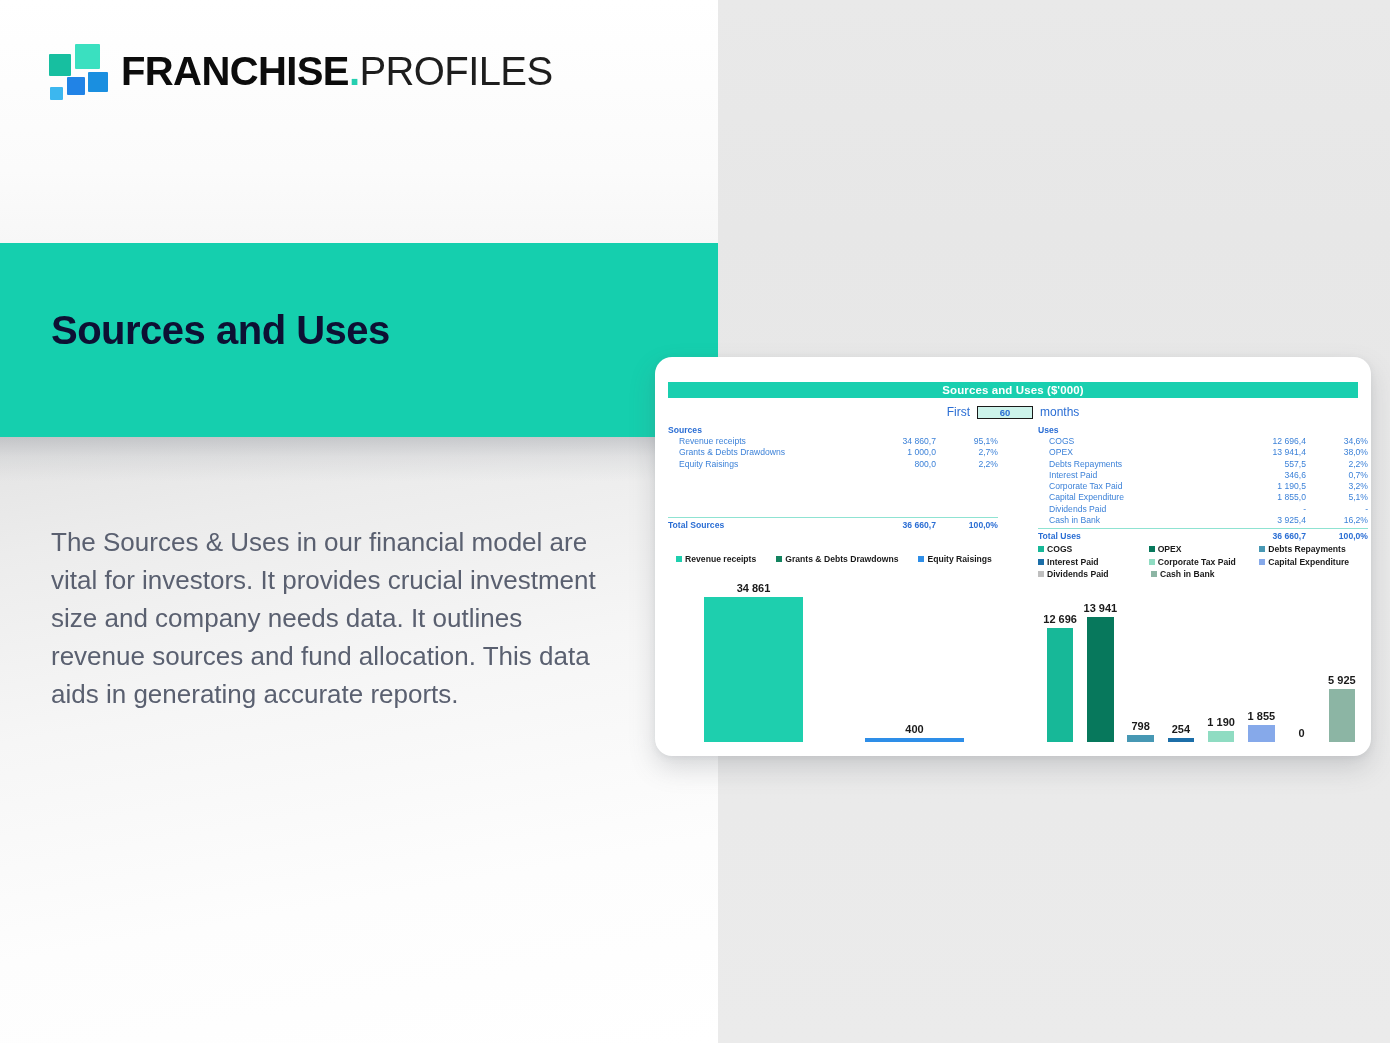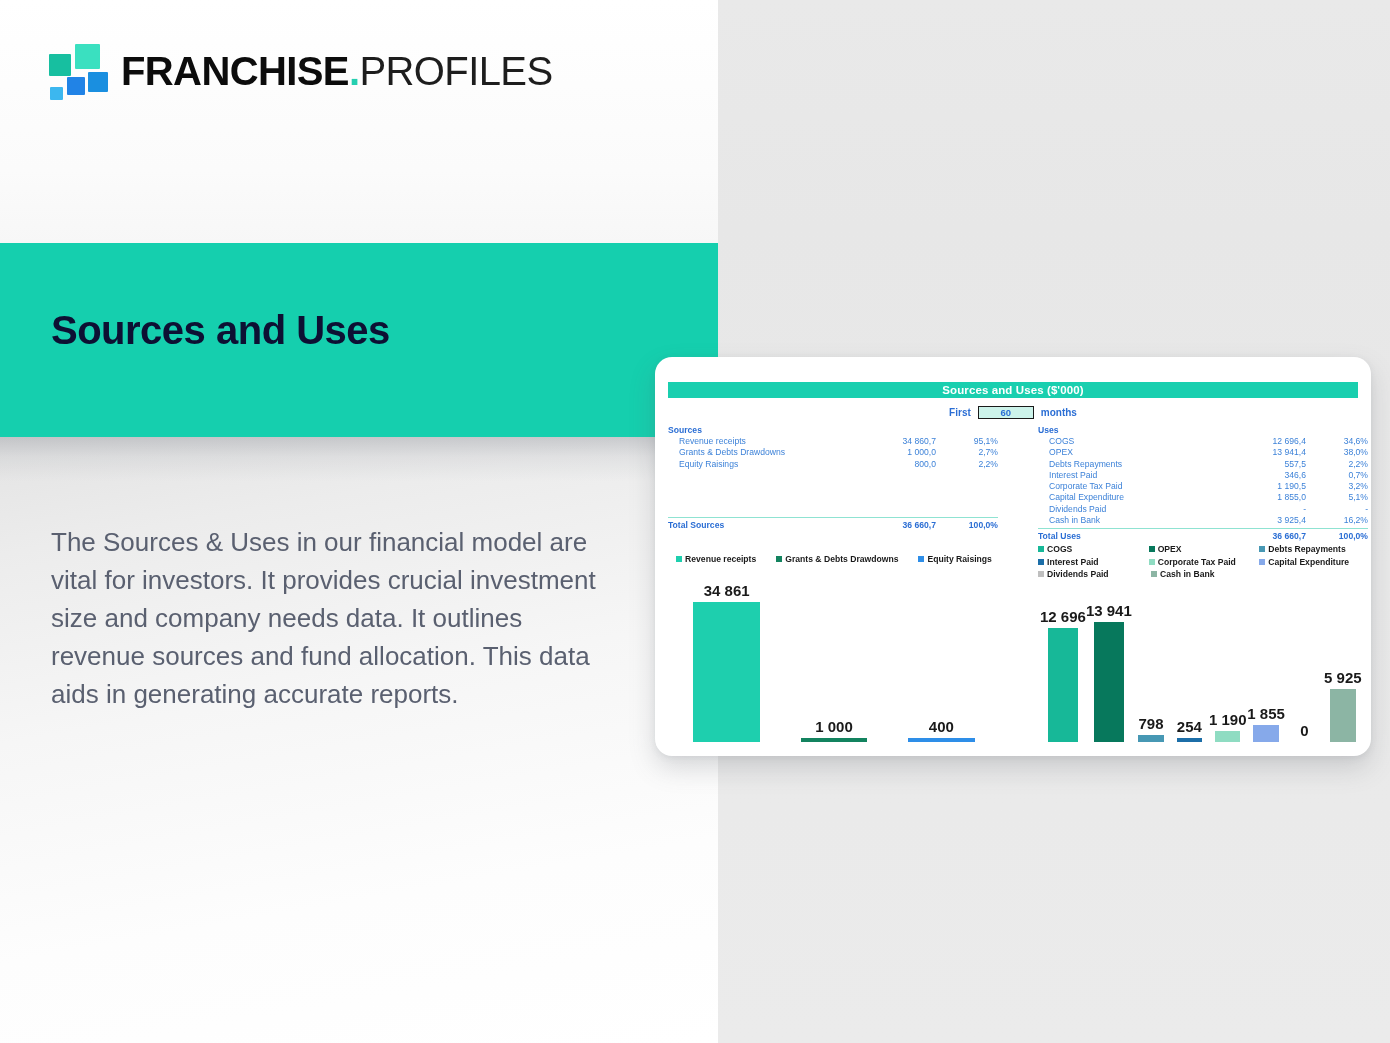--- a/index.html
+++ b/index.html
@@ -83,21 +83,21 @@
     background: #19cfaf;
     color: #ffffff; font-size: 11.5px; font-weight: 700;
     display: flex; align-items: center; justify-content: center;
     letter-spacing: 0.1px;
   }
   .period-row {
     position: absolute; left: 13px; top: 47px; width: 690px; height: 16px;
     display: flex; align-items: center; justify-content: center; gap: 7px;
   }
   .period-row .lbl {
-    font-size: 10px; font-weight: 700; color: #2b6ed4;
+    font-size: 12px; font-weight: 400; color: #2b6ed4;
   }
   .period-box {
     width: 56px; height: 13px; background: #ccf3ea;
     border: 1.3px solid #1a1a1a;
     font-size: 9.5px; font-weight: 700; color: #2b6ed4;
     display: flex; align-items: center; justify-content: center;
   }
 
   
   .tbl { position: absolute; font-size: 8.6px; color: #3d82d8; }
@@ -128,21 +128,21 @@
   .lg-item { display: flex; align-items: center; gap: 3px; white-space: nowrap; }
   .legend-right .lg-item { width: 113px; }
   .sw { width: 6px; height: 6px; display: inline-block; flex: 0 0 auto; }
 
   
   .chart { position: absolute; bottom: 14px; }
   .chart-left  { left: 18px;  width: 322px; height: 160px; }
   .chart-right { left: 385px; width: 322px; height: 140px; }
   .bars { position: absolute; inset: 0; display: flex; align-items: flex-end; }
   .bar-slot { flex: 1 1 0; display: flex; flex-direction: column; align-items: center; justify-content: flex-end; height: 100%; }
-  .bar-lbl { font-size: 15px; font-weight: 700; color: #1a1a1a; margin-bottom: 3px; white-space: nowrap; }
+  .bar-lbl { font-size: 11px; font-weight: 700; color: #1a1a1a; margin-bottom: 3px; white-space: nowrap; }
   .bar { width: 62%; min-height: 0; }
   .chart-right .bar { width: 66%; }
 </style>
 </head>
 <body>
 
 <div id="stage">
 
   <div class="bg-base"></div>
   <div class="bg-right-panel"></div>
@@ -313,24 +313,20 @@
       </div>
     </div>
 
     <div class="chart chart-left">
       <div class="bars">
           <div class="bar-slot">
             <div class="bar-lbl">34 861</div>
             <div class="bar" style="background: rgb(30, 207, 174); height: 145px;"></div>
           </div>
           <div class="bar-slot">
-            <div class="bar-lbl">1 000</div>
-            <div class="bar" style="background: rgb(19, 131, 95); height: 4.15938px;"></div>
-          </div>
-          <div class="bar-slot">
             <div class="bar-lbl">400</div>
             <div class="bar" style="background: rgb(46, 142, 232); height: 4px;"></div>
           </div>
         </div>
     </div>
     <div class="chart chart-right">
       <div class="bars">
           <div class="bar-slot">
             <div class="bar-lbl">12 696</div>
             <div class="bar" style="background: rgb(23, 184, 152); height: 113.837px;"></div>

